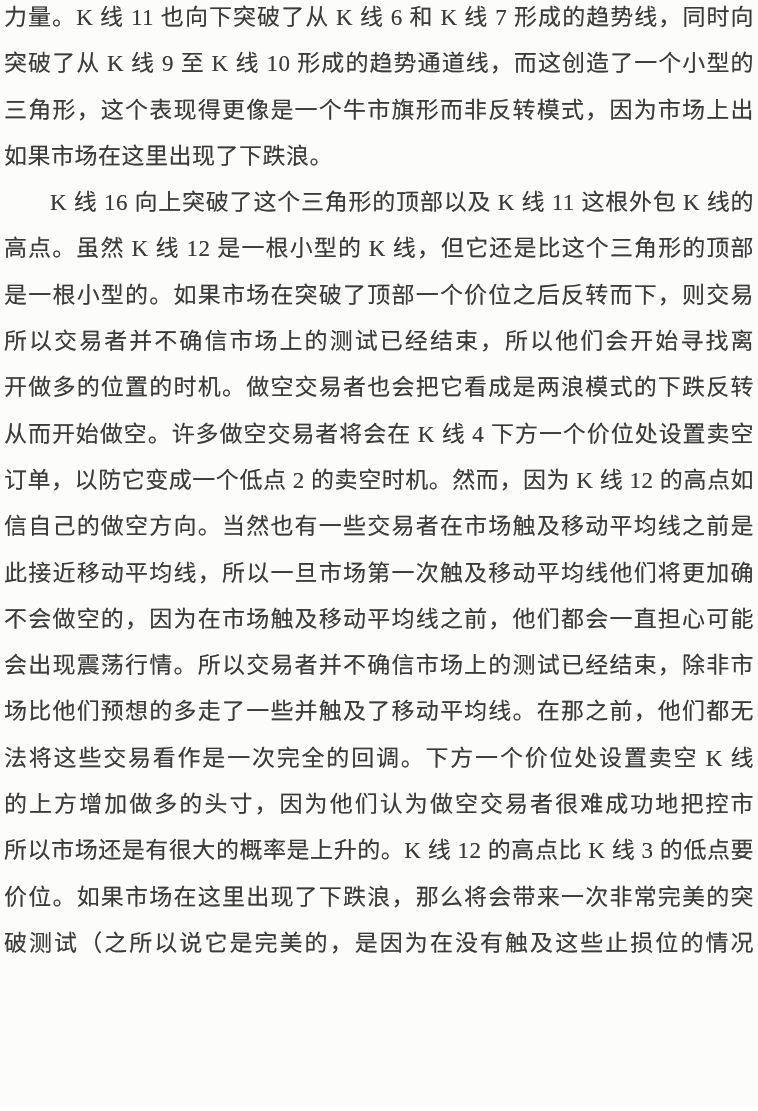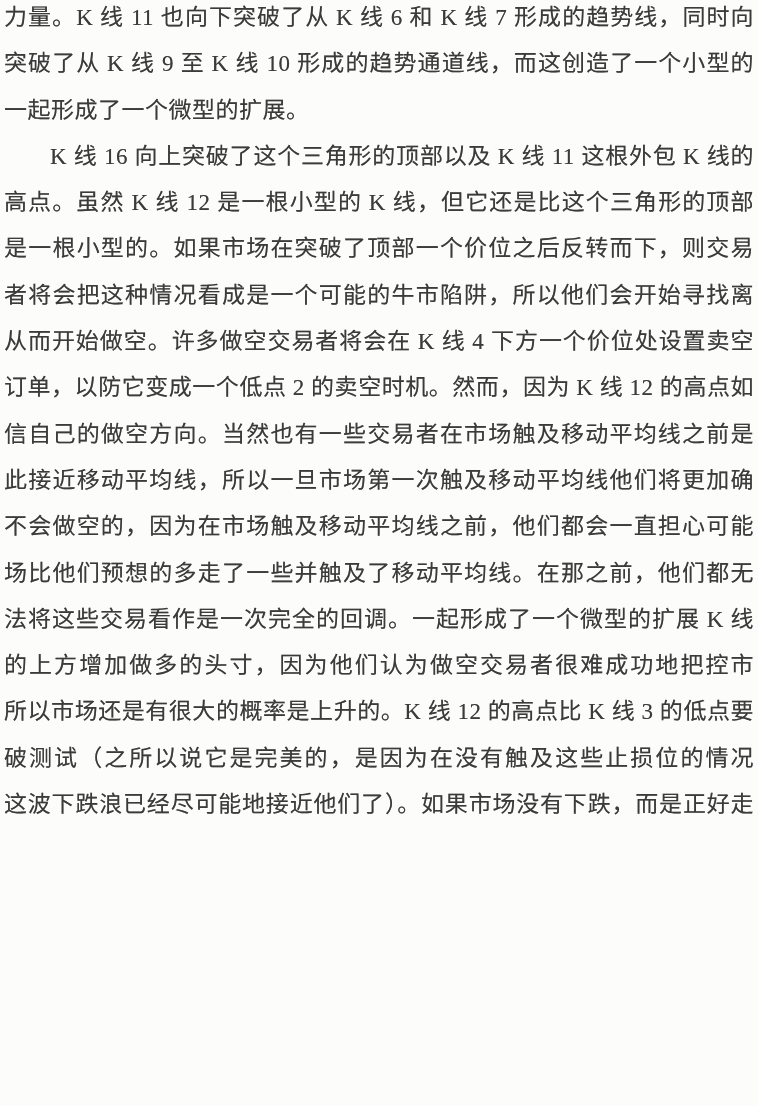--- a/index.html
+++ b/index.html
@@ -42,34 +42,37 @@
   }
 </style>
 </head>
 <body>
 
 <div class="page">
 
   <div>
     <div class="text-line">力量。K 线 11 也向下突破了从 K 线 6 和 K 线 7 形成的趋势线，同时向下</div>
     <div class="text-line">突破了从 K 线 9 至 K 线 10 形成的趋势通道线，而这创造了一个小型的多</div>
-    <div class="text-line para-end">一起形成了一个微型的扩展。</div>
+    <div class="text-line">三角形，这个表现得更像是一个牛市旗形而非反转模式，因为市场上出</div>
+    <div class="text-line para-end">如果市场在这里出现了下跌浪。</div>
   </div>
 
   <div>
     <div class="text-line para-start">K 线 16 向上突破了这个三角形的顶部以及 K 线 11 这根外包 K 线的</div>
     <div class="text-line">高点。虽然 K 线 12 是一根小型的 K 线，但它还是比这个三角形的顶部要</div>
     <div class="text-line">是一根小型的。如果市场在突破了顶部一个价位之后反转而下，则交易</div>
-    <div class="text-line">者将会把这种情况看成是一个可能的牛市陷阱，所以他们会开始寻找离</div>
+    <div class="text-line">所以交易者并不确信市场上的测试已经结束，所以他们会开始寻找离</div>
+    <div class="text-line">开做多的位置的时机。做空交易者也会把它看成是两浪模式的下跌反转</div>
     <div class="text-line">从而开始做空。许多做空交易者将会在 K 线 4 下方一个价位处设置卖空</div>
     <div class="text-line">订单，以防它变成一个低点 2 的卖空时机。然而，因为 K 线 12 的高点如</div>
     <div class="text-line">信自己的做空方向。当然也有一些交易者在市场触及移动平均线之前是</div>
     <div class="text-line">此接近移动平均线，所以一旦市场第一次触及移动平均线他们将更加确</div>
     <div class="text-line">不会做空的，因为在市场触及移动平均线之前，他们都会一直担心可能</div>
+    <div class="text-line">会出现震荡行情。所以交易者并不确信市场上的测试已经结束，除非市</div>
     <div class="text-line">场比他们预想的多走了一些并触及了移动平均线。在那之前，他们都无</div>
-    <div class="text-line">法将这些交易看作是一次完全的回调。一起形成了一个微型的扩展 K 线</div>
+    <div class="text-line">法将这些交易看作是一次完全的回调。下方一个价位处设置卖空 K 线</div>
     <div class="text-line">的上方增加做多的头寸，因为他们认为做空交易者很难成功地把控市场，</div>
     <div class="text-line">所以市场还是有很大的概率是上升的。K 线 12 的高点比 K 线 3 的低点要</div>
+    <div class="text-line">价位。如果市场在这里出现了下跌浪，那么将会带来一次非常完美的突</div>
     <div class="text-line">破测试（之所以说它是完美的，是因为在没有触及这些止损位的情况下，</div>
-    <div class="text-line">这波下跌浪已经尽可能地接近他们了）。如果市场没有下跌，而是正好走</div>
   </div>
 
 </div>
 
 </body></html>

